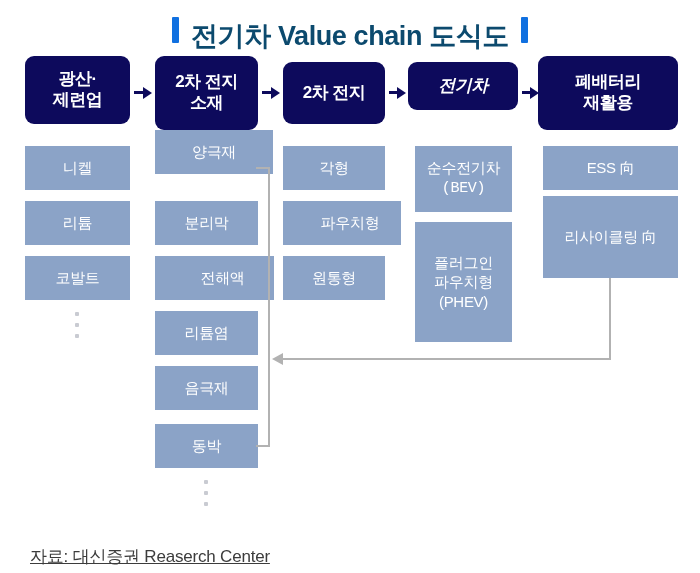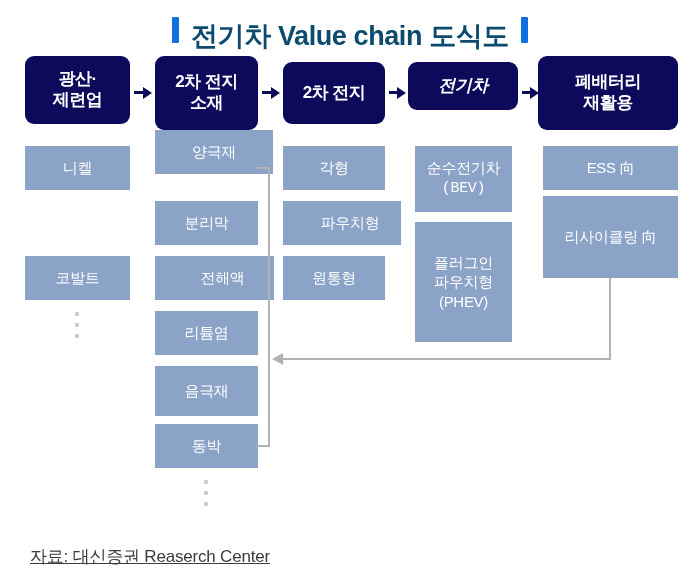--- a/index.html
+++ b/index.html
@@ -121,32 +121,33 @@
   <div class="harrow-stem" style="left:262px;top:91px;width:11px;"></div>
   <div class="harrow" style="left:271px;top:86.5px;"></div>
 
   <div class="harrow-stem" style="left:389px;top:91px;width:10px;"></div>
   <div class="harrow" style="left:397px;top:86.5px;"></div>
 
   <div class="harrow-stem" style="left:522px;top:91px;width:10px;"></div>
   <div class="harrow" style="left:530px;top:86.5px;"></div>
 
   <div class="ibox" style="left:25px;top:146px;width:105px;height:44px;">니켈</div>
+  <div class="ibox" style="left:25px;top:201px;width:105px;height:44px;">리튬</div>
   <div class="ibox" style="left:25px;top:256px;width:105px;height:44px;">코발트</div>
   <div class="ellipsis" style="left:75px;top:312px;">
     <i></i>
     <i></i>
     <i></i>
   </div>
 
   <div class="ibox" style="left:155px;top:130px;width:118px;height:44px;">양극재</div>
   <div class="ibox" style="left:155px;top:201px;width:103px;height:44px;">분리막</div>
   <div class="ibox" style="left:155px;top:256px;width:103px;height:44px;padding-left:16px;">전해액</div>
   <div class="ibox" style="left:155px;top:311px;width:103px;height:44px;">리튬염</div>
-  <div class="ibox" style="left:155px;top:366px;width:103px;height:50px;">음극재</div>
+  <div class="ibox" style="left:155px;top:366px;width:103px;height:44px;">음극재</div>
   <div class="ibox" style="left:155px;top:424px;width:103px;height:44px;">동박</div>
   <div class="ellipsis" style="left:204px;top:480px;">
     <i></i>
     <i></i>
     <i></i>
   </div>
 
   <div class="ibox" style="left:283px;top:146px;width:102px;height:44px;">각형</div>
   <div class="ibox" style="left:283px;top:201px;width:102px;height:44px;padding-left:16px;">파우치형</div>
   <div class="ibox" style="left:283px;top:256px;width:102px;height:44px;">원통형</div>

